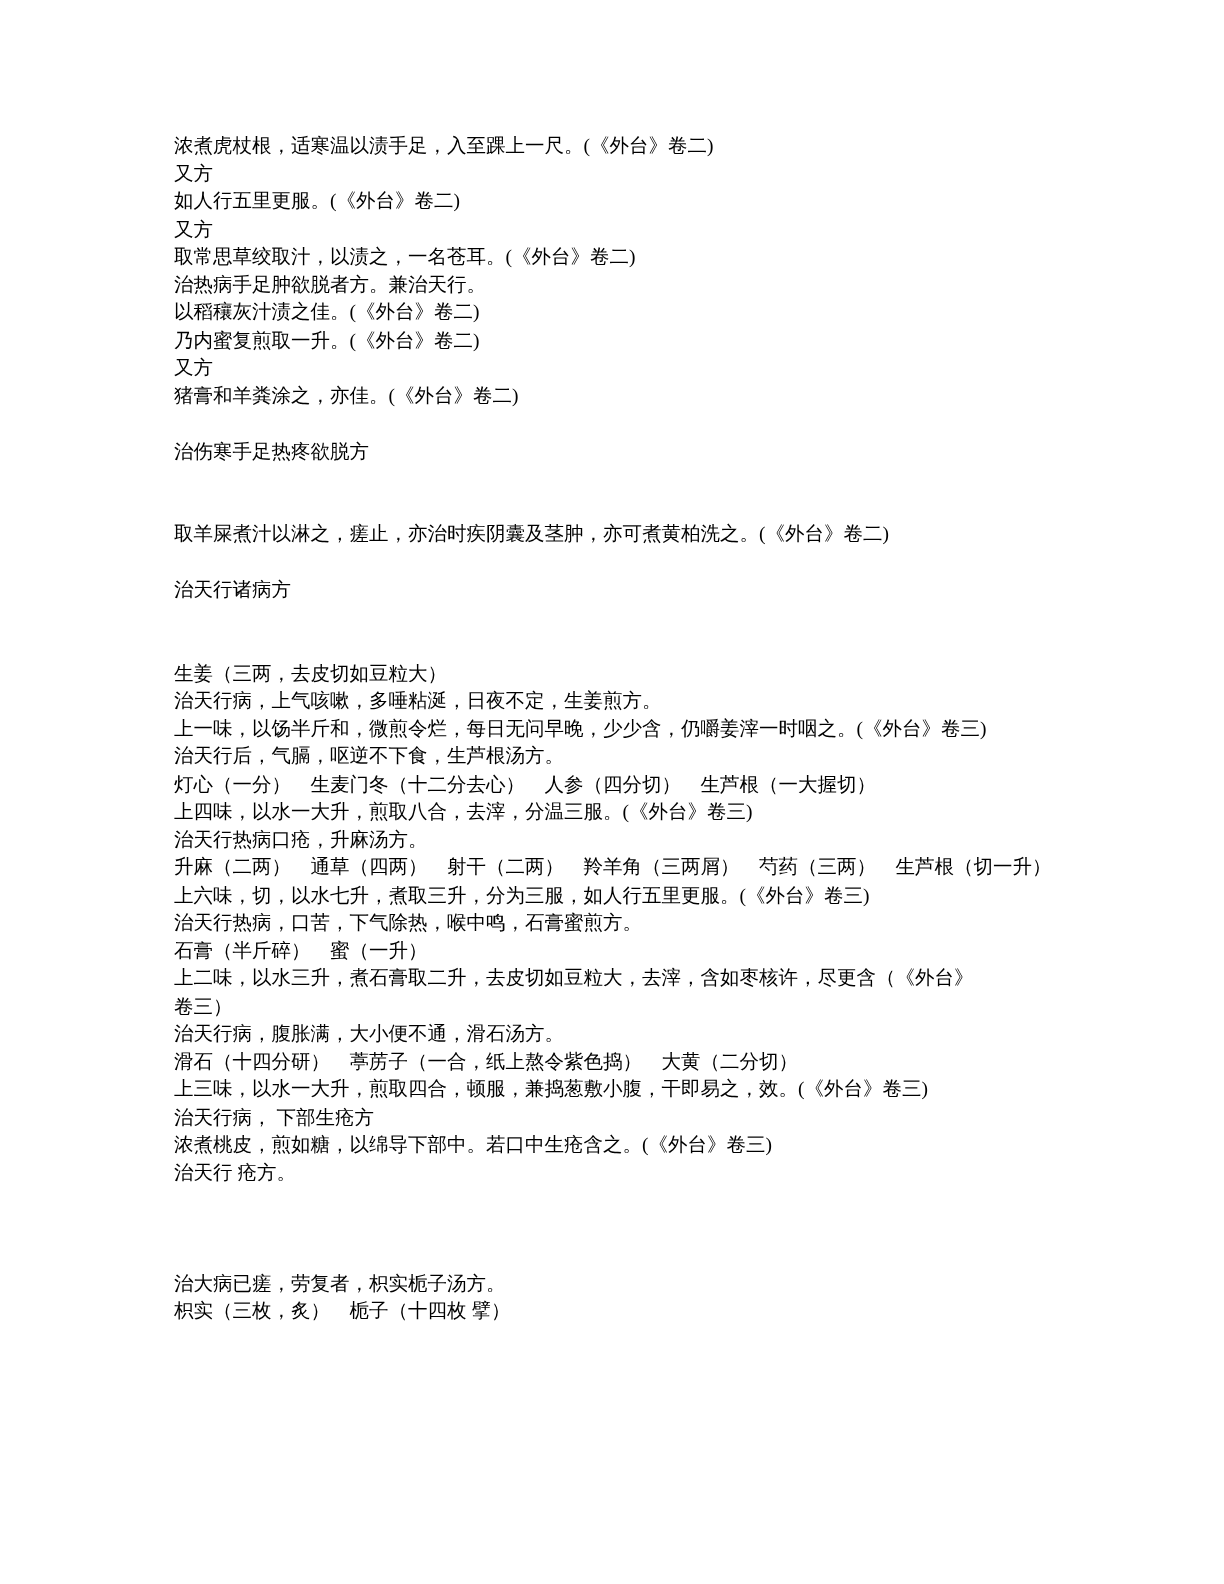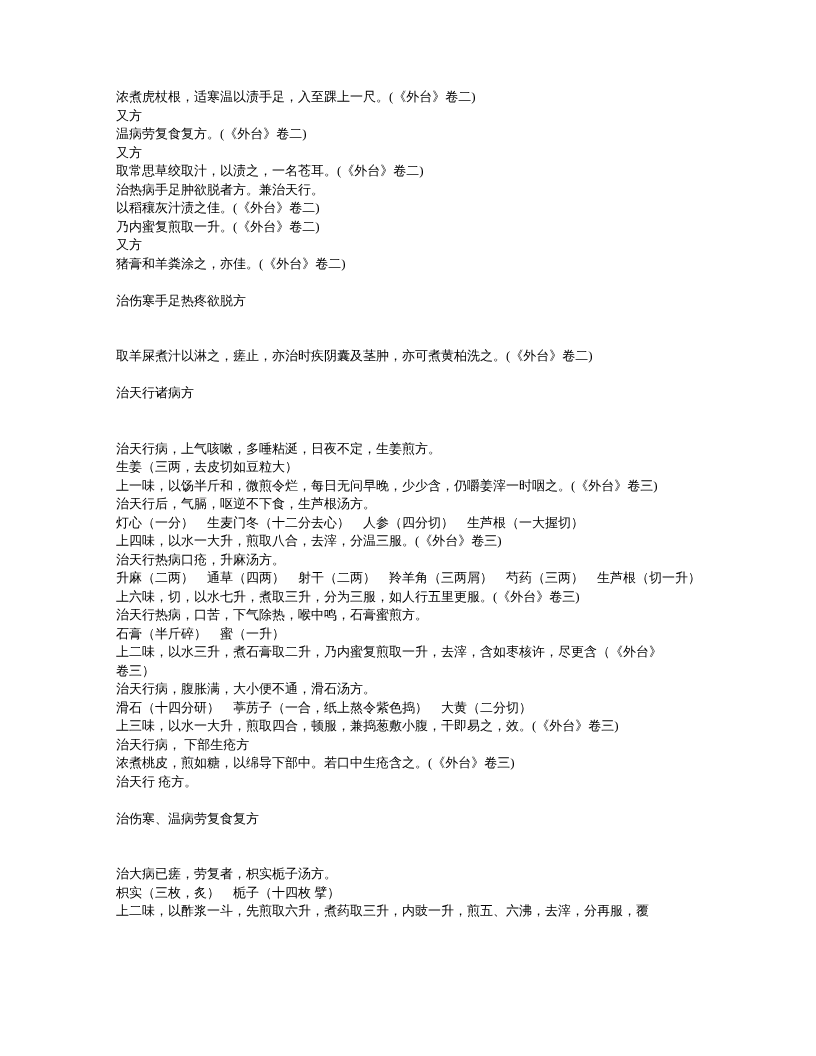--- a/index.html
+++ b/index.html
@@ -32,57 +32,55 @@
     white-space: pre-wrap;
   }
 </style>
 </head>
 <body>
 
 <div class="page">
   <div class="content" id="document-content">
       <div class="line">浓煮虎杖根，适寒温以渍手足，入至踝上一尺。(《外台》卷二)</div>
       <div class="line">又方</div>
-      <div class="line">温病劳复食复方。(《外台》卷二)</div>
+      <div class="line">如人行五里更服。(《外台》卷二)</div>
       <div class="line">又方</div>
       <div class="line">取常思草绞取汁，以渍之，一名苍耳。(《外台》卷二)</div>
       <div class="line">治热病手足肿欲脱者方。兼治天行。</div>
       <div class="line">以稻穰灰汁渍之佳。(《外台》卷二)</div>
       <div class="line">乃内蜜复煎取一升。(《外台》卷二)</div>
       <div class="line">又方</div>
       <div class="line">猪膏和羊粪涂之，亦佳。(《外台》卷二)</div>
       <div class="line"></div>
       <div class="line">治伤寒手足热疼欲脱方</div>
       <div class="line"></div>
       <div class="line"></div>
       <div class="line">取羊屎煮汁以淋之，瘥止，亦治时疾阴囊及茎肿，亦可煮黄柏洗之。(《外台》卷二)</div>
       <div class="line"></div>
       <div class="line">治天行诸病方</div>
       <div class="line"></div>
       <div class="line"></div>
+      <div class="line">生姜（三两，去皮切如豆粒大）</div>
       <div class="line">治天行病，上气咳嗽，多唾粘涎，日夜不定，生姜煎方。</div>
-      <div class="line">生姜（三两，去皮切如豆粒大）</div>
       <div class="line">上一味，以饧半斤和，微煎令烂，每日无问早晚，少少含，仍嚼姜滓一时咽之。(《外台》卷三)</div>
       <div class="line">治天行后，气膈，呕逆不下食，生芦根汤方。</div>
       <div class="line">灯心（一分）　生麦门冬（十二分去心）　人参（四分切）　生芦根（一大握切）</div>
       <div class="line">上四味，以水一大升，煎取八合，去滓，分温三服。(《外台》卷三)</div>
       <div class="line">治天行热病口疮，升麻汤方。</div>
       <div class="line">升麻（二两）　通草（四两）　射干（二两）　羚羊角（三两屑）　芍药（三两）　生芦根（切一升）</div>
       <div class="line">上六味，切，以水七升，煮取三升，分为三服，如人行五里更服。(《外台》卷三)</div>
       <div class="line">治天行热病，口苦，下气除热，喉中鸣，石膏蜜煎方。</div>
       <div class="line">石膏（半斤碎）　蜜（一升）</div>
-      <div class="line">上二味，以水三升，煮石膏取二升，乃内蜜复煎取一升，去滓，含如枣核许，尽更含（《外台》</div>
+      <div class="line">上二味，以水三升，煮石膏取二升，去皮切如豆粒大，去滓，含如枣核许，尽更含（《外台》</div>
       <div class="line">卷三）</div>
       <div class="line">治天行病，腹胀满，大小便不通，滑石汤方。</div>
       <div class="line">滑石（十四分研）　葶苈子（一合，纸上熬令紫色捣）　大黄（二分切）</div>
       <div class="line">上三味，以水一大升，煎取四合，顿服，兼捣葱敷小腹，干即易之，效。(《外台》卷三)</div>
       <div class="line">治天行病， 下部生疮方</div>
       <div class="line">浓煮桃皮，煎如糖，以绵导下部中。若口中生疮含之。(《外台》卷三)</div>
       <div class="line">治天行 疮方。</div>
       <div class="line"></div>
-      <div class="line">治伤寒、温病劳复食复方</div>
       <div class="line"></div>
       <div class="line"></div>
       <div class="line">治大病已瘥，劳复者，枳实栀子汤方。</div>
       <div class="line">枳实（三枚，炙）　栀子（十四枚 擘）</div>
-      <div class="line">上二味，以酢浆一斗，先煎取六升，煮药取三升，内豉一升，煎五、六沸，去滓，分再服，覆</div>
     </div>
 </div>
 
 </body></html>

